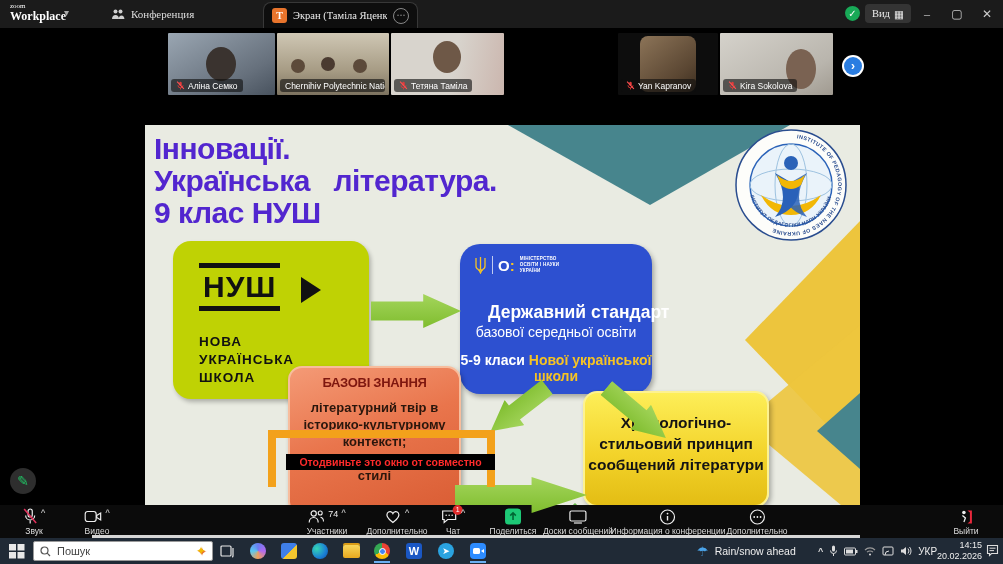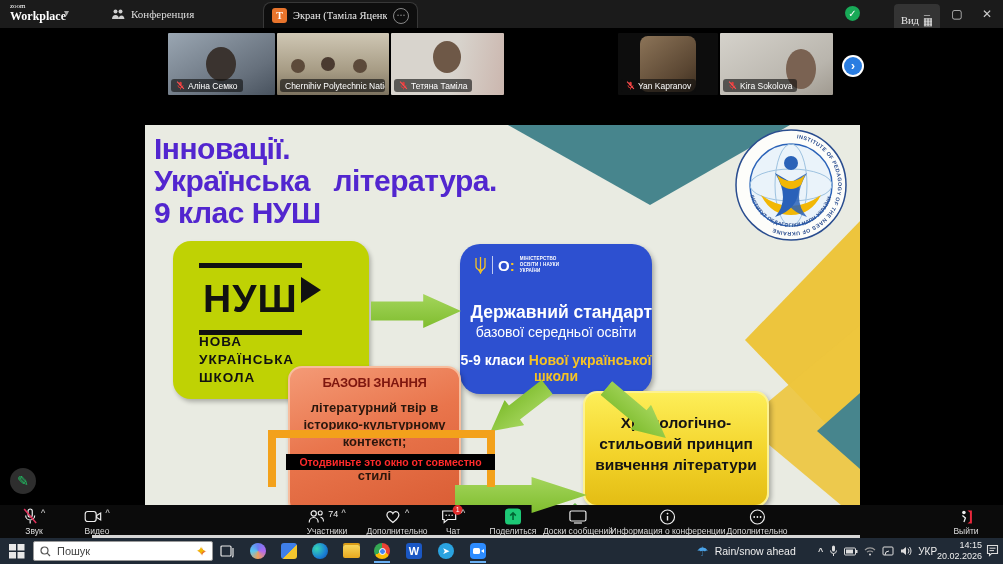--- a/index.html
+++ b/index.html
@@ -10,46 +10,46 @@
   .zlogo{position:absolute;left:10px;top:3px;line-height:1;}
   .zlogo .t{font-size:7px;color:#fff;}
   .zlogo .b{font-size:12px;font-weight:bold;color:#fff;}
   .logo-chev{position:absolute;left:64px;top:7px;color:#aaa;font-size:10px;}
   .tab-meet{position:absolute;left:103px;top:0;height:28px;display:flex;align-items:center;gap:6px;font-size:11px;color:#ddd;padding:0 8px;}
   .tab-screen{position:absolute;left:263px;top:2px;width:155px;height:26px;background:#0e0e0e;border:1px solid #383838;border-bottom:none;border-radius:8px 8px 0 0;display:flex;align-items:center;gap:6px;padding:0 8px;box-sizing:border-box;}
   .tav{width:15px;height:15px;background:#e8742c;border-radius:3px;color:#fff;font-size:10px;font-weight:bold;display:flex;align-items:center;justify-content:center;flex:0 0 auto;}
   .tab-screen .lbl{font-size:10.5px;color:#eee;white-space:nowrap;overflow:hidden;flex:1;}
   .tab-ellipsis{width:14px;height:14px;border:1px solid #888;border-radius:50%;color:#ccc;font-size:9px;line-height:12px;text-align:center;flex:0 0 auto;}
   .shield{position:absolute;left:845px;top:6px;width:15px;height:15px;background:#18a957;border-radius:50% 50% 50% 50%/45% 45% 55% 55%;color:#fff;font-size:10px;text-align:center;line-height:15px;}
-  .viewpill{position:absolute;left:894px;top:4px;height:19px;background:#343434;border-radius:4px;display:flex;align-items:center;gap:4px;padding:7px 7px;font-size:10.5px;color:#eee;}
+  .viewpill{position:absolute;left:865px;top:4px;height:19px;background:#343434;border-radius:4px;display:flex;align-items:center;gap:4px;padding:0 7px;font-size:10.5px;color:#eee;}
   .winbtn{position:absolute;top:0;width:30px;height:28px;color:#ccc;font-size:12px;display:flex;align-items:center;justify-content:center;}
   
   .strip{position:absolute;top:28px;left:0;width:1003px;height:69px;background:#000;}
   .thumb{position:absolute;top:5px;height:62px;overflow:hidden;border-radius:1px;}
   .thumb.active{border:2px solid #25b05f;}
   .npill{position:absolute;left:3px;bottom:3px;background:rgba(15,15,15,.62);color:#fff;font-size:8.5px;padding:1.5px 5px;border-radius:3px;display:flex;gap:3px;align-items:center;white-space:nowrap;max-width:94%;overflow:hidden;box-sizing:border-box;}
   .head{position:absolute;border-radius:50%;}
   .avatarbox{position:absolute;left:50%;top:50%;transform:translate(-50%,-50%);width:56px;height:56px;border-radius:8px;}
   .nextbtn{position:absolute;left:842px;top:55px;width:22px;height:22px;background:#fff;border-radius:50%;display:flex;align-items:center;justify-content:center;}
   .nextbtn .inner{width:18px;height:18px;background:#2a7de1;border-radius:50%;color:#fff;font-size:12px;font-weight:bold;display:flex;align-items:center;justify-content:center;line-height:1;}
   
   .slide{position:absolute;left:145px;top:97px;width:715px;height:408px;background:#e9ebe2;overflow:hidden;margin-top:28px;}
   .deco{position:absolute;}
   .slide-title{position:absolute;left:9px;top:8px;color:#5226cf;font-size:30px;font-weight:bold;line-height:1.07;white-space:pre;letter-spacing:-0.5px;}
   .nushbox{position:absolute;left:28px;top:116px;width:196px;height:158px;background:#bfd204;border-radius:18px;box-shadow:2px 3px 4px rgba(0,0,0,.25);}
-  .nush-acr{position:absolute;left:26px;top:22px;border-top:5px solid #111;border-bottom:5px solid #111;padding:9px 4px;font-size:39px;font-weight:900;color:#111;letter-spacing:1px;}
+  .nush-acr{position:absolute;left:26px;top:22px;border-top:5px solid #111;border-bottom:5px solid #111;padding:2px 4px;font-size:30px;font-weight:900;color:#111;letter-spacing:1px;}
   .nush-play{position:absolute;left:128px;top:36px;width:0;height:0;border-left:20px solid #111;border-top:13px solid transparent;border-bottom:13px solid transparent;}
   .nush-lines{position:absolute;left:26px;top:92px;font-size:13.5px;font-weight:800;color:#111;letter-spacing:1px;line-height:1.35;}
   .bluebox{position:absolute;left:315px;top:119px;width:192px;height:150px;background:#2d50d0;border-radius:20px;box-shadow:2px 3px 5px rgba(0,0,0,.3);color:#fff;}
   .monrow{position:absolute;left:14px;top:12px;display:flex;align-items:center;gap:5px;}
   .mon-div{width:1px;height:18px;background:rgba(255,255,255,.7);}
   .mon-o{font-size:15px;font-weight:bold;color:#fff;}
   .mon-colon{font-size:15px;font-weight:bold;color:#f5c324;}
   .mon-txt{font-size:4.6px;line-height:1.25;color:#fff;font-weight:bold;letter-spacing:.2px;}
-  .blue-title{position:absolute;left:0;width:100%;top:58px;text-align:right;font-size:17.5px;font-weight:bold;}
+  .blue-title{position:absolute;left:0;width:100%;top:58px;text-align:left;font-size:17.5px;font-weight:bold;padding-left:28px;}
   .blue-sub{position:absolute;left:0;width:100%;top:80px;text-align:center;font-size:14px;font-weight:400;}
   .blue-grades{position:absolute;left:0;width:100%;top:108px;text-align:center;font-size:14px;font-weight:bold;}
   .blue-grades .hl{color:#f5c324;}
   .orangebox{position:absolute;left:143px;top:241px;width:173px;height:150px;background:linear-gradient(160deg,#f49a76,#e9754c 45%,#d95c33);border-radius:14px;border:2px solid #f7bd9d;box-shadow:2px 3px 5px rgba(0,0,0,.3);box-sizing:border-box;}
   .or-head{position:absolute;left:0;width:100%;top:7px;text-align:center;font-size:13px;font-weight:bold;color:#7e170f;letter-spacing:-0.3px;}
   .or-body{position:absolute;left:0;width:100%;top:32px;text-align:center;font-size:13px;font-weight:bold;color:#2a160c;line-height:1.3;}
   .yellowbox{position:absolute;left:438px;top:266px;width:186px;height:116px;background:linear-gradient(180deg,#fdee58,#f3d32a 55%,#e3bd14);border-radius:14px;border:2px solid #fdf28f;box-shadow:2px 3px 5px rgba(0,0,0,.3);box-sizing:border-box;}
   .yl-body{position:absolute;left:0;width:100%;top:20px;text-align:center;font-size:15.5px;font-weight:bold;color:#141414;line-height:1.35;}
   .garrow{position:absolute;background:linear-gradient(180deg,#a4d55c,#7fbd2e);clip-path:polygon(0 22%,58% 22%,58% 0,100% 50%,58% 100%,58% 78%,0 78%);}
   .bracket{position:absolute;left:123px;top:305px;width:227px;height:57px;border-top:8px solid #f3a11b;border-left:8px solid #f3a11b;border-right:8px solid #f3a11b;box-sizing:border-box;z-index:6;}
@@ -252,21 +252,21 @@
       <div>контексті;</div>
       <div>епохи, напрями, течії та</div>
       <div>стилі</div>
     </div>
   </div>
 
   <div class="yellowbox">
     <div class="yl-body">
       <div>Хронологічно-</div>
       <div>стильовий принцип</div>
-      <div>вивчення літератури</div>
+      <div>сообщений літератури</div>
     </div>
   </div>
 
   <div class="bracket"></div>
   <div class="blackbar">Отодвиньте это окно от совместно</div>
 </div>
 
 <div class="penbtn">✎</div>
 
 <div class="ztool">

